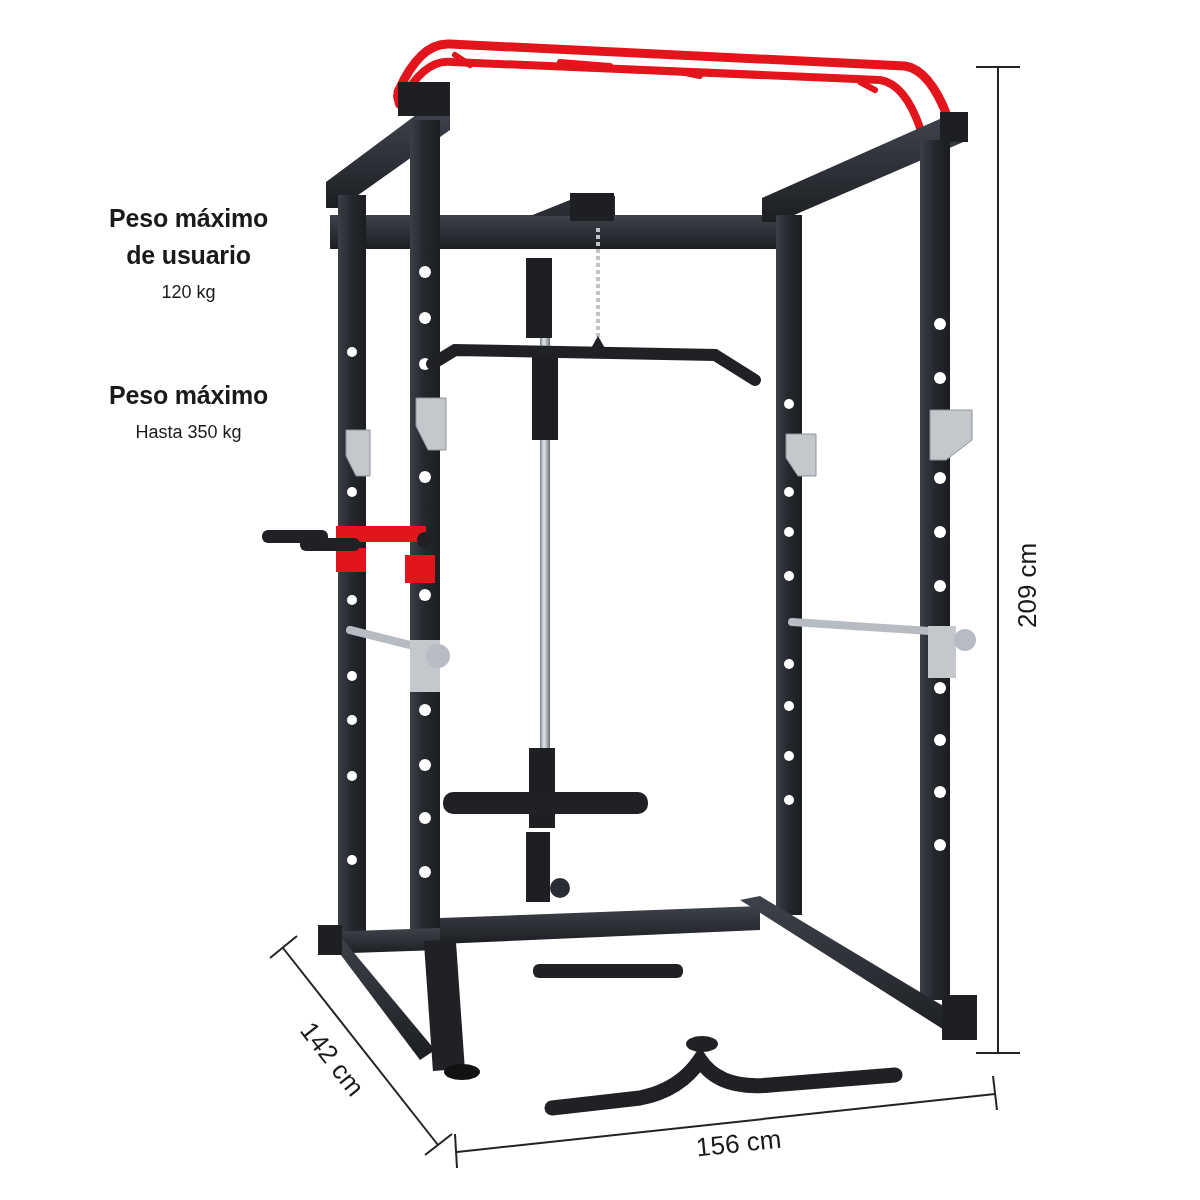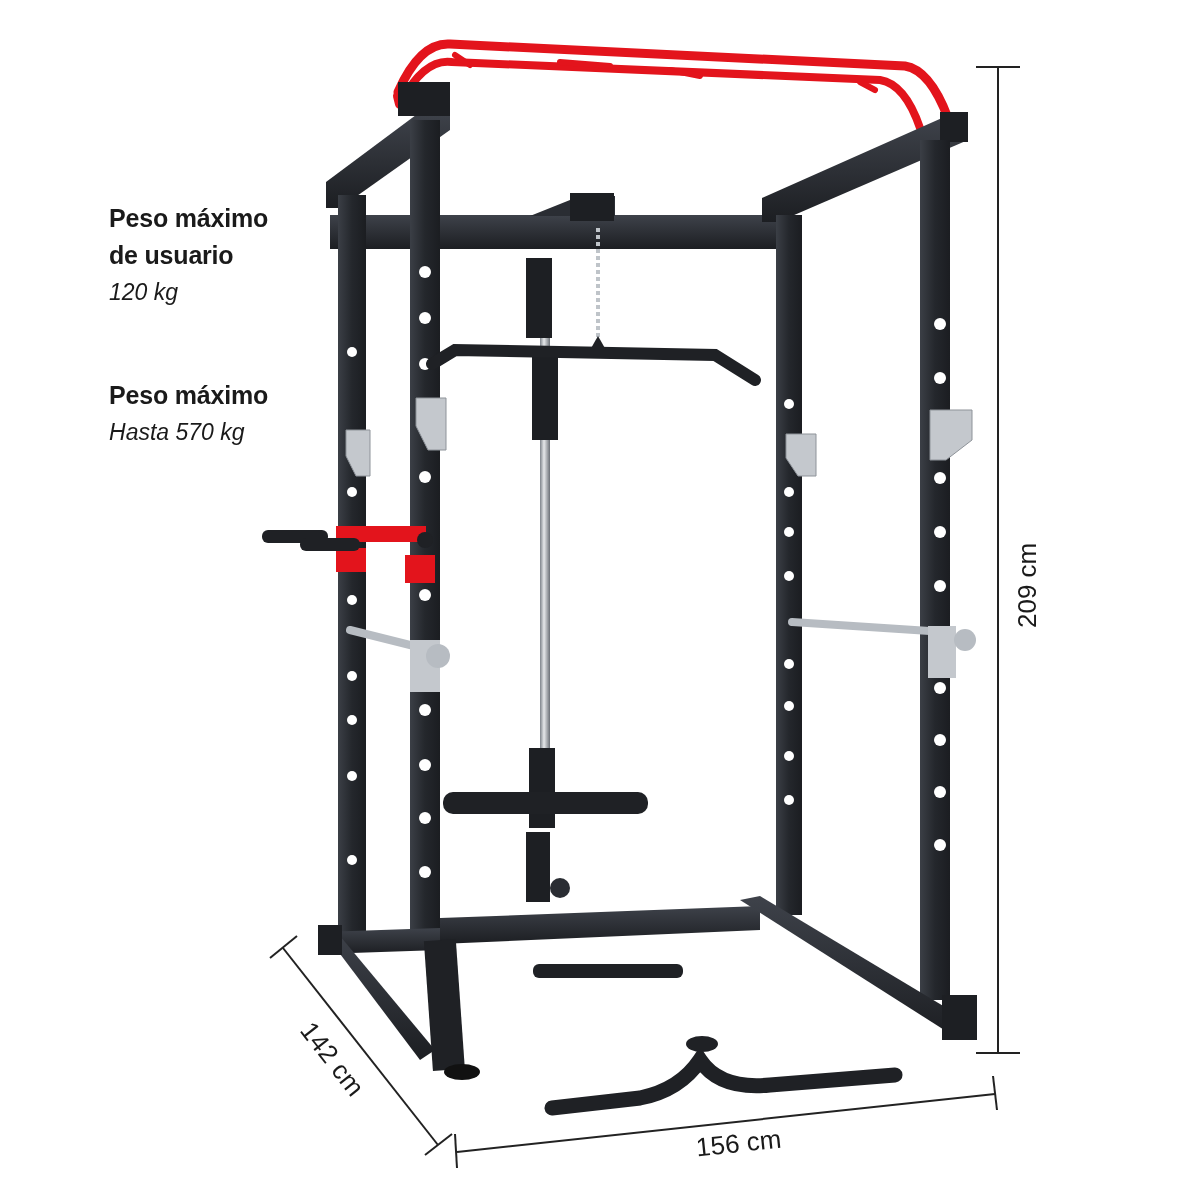--- a/index.html
+++ b/index.html
@@ -1,21 +1,21 @@
 <!DOCTYPE html>
 <html><head>
 <meta charset="utf-8">
 <style>
   html, body { margin: 0; padding: 0; background: #ffffff; }
   body { width: 1200px; height: 1200px; position: relative; overflow: hidden;
          font-family: "Liberation Sans", "DejaVu Sans", sans-serif; }
   #stage { position: absolute; left: 0; top: 0; width: 1200px; height: 1200px; }
-  .spec { position: absolute; right: 932px; text-align: left; color: #1a1a1a; }
+  .spec { position: absolute; right: 932px; text-align: center; color: #1a1a1a; }
   .spec .title { font-weight: bold; font-size: 25px; line-height: 37px; letter-spacing: -0.2px; }
-  .spec .value { font-style: italic; font-size: 23px; line-height: 37px; }
+  .spec .value { font-size: 18px; line-height: 37px; }
   #spec-user { top: 200px; }
   #spec-load { top: 377px; }
   .dim-label { position: absolute; font-size: 26px; color: #1a1a1a; white-space: nowrap; }
 </style>
 </head>
 <body>
 
 <div id="stage">
   <svg width="1200" height="1200" viewBox="0 0 1200 1200">
     <defs>
@@ -160,19 +160,19 @@
   </svg>
 
   <div class="spec" id="spec-user">
     <div class="title">Peso máximo</div>
     <div class="title">de usuario</div>
     <div class="value">120 kg</div>
   </div>
 
   <div class="spec" id="spec-load">
     <div class="title">Peso máximo</div>
-    <div class="value">Hasta 570 kg</div>
+    <div class="value">Hasta 350 kg</div>
   </div>
 
   <div class="dim-label" style="left:978px; top:560px; transform: rotate(-90deg); transform-origin: left top; top:628px; left:1012px;">209 cm</div>
   <div class="dim-label" style="left:290px; top:1045px; transform: rotate(52deg); transform-origin: left top; left:318px; top:1016px;">142 cm</div>
   <div class="dim-label" style="left:696px; top:1128px; transform: rotate(-6deg);">156 cm</div>
 </div>
 
 </body></html>

